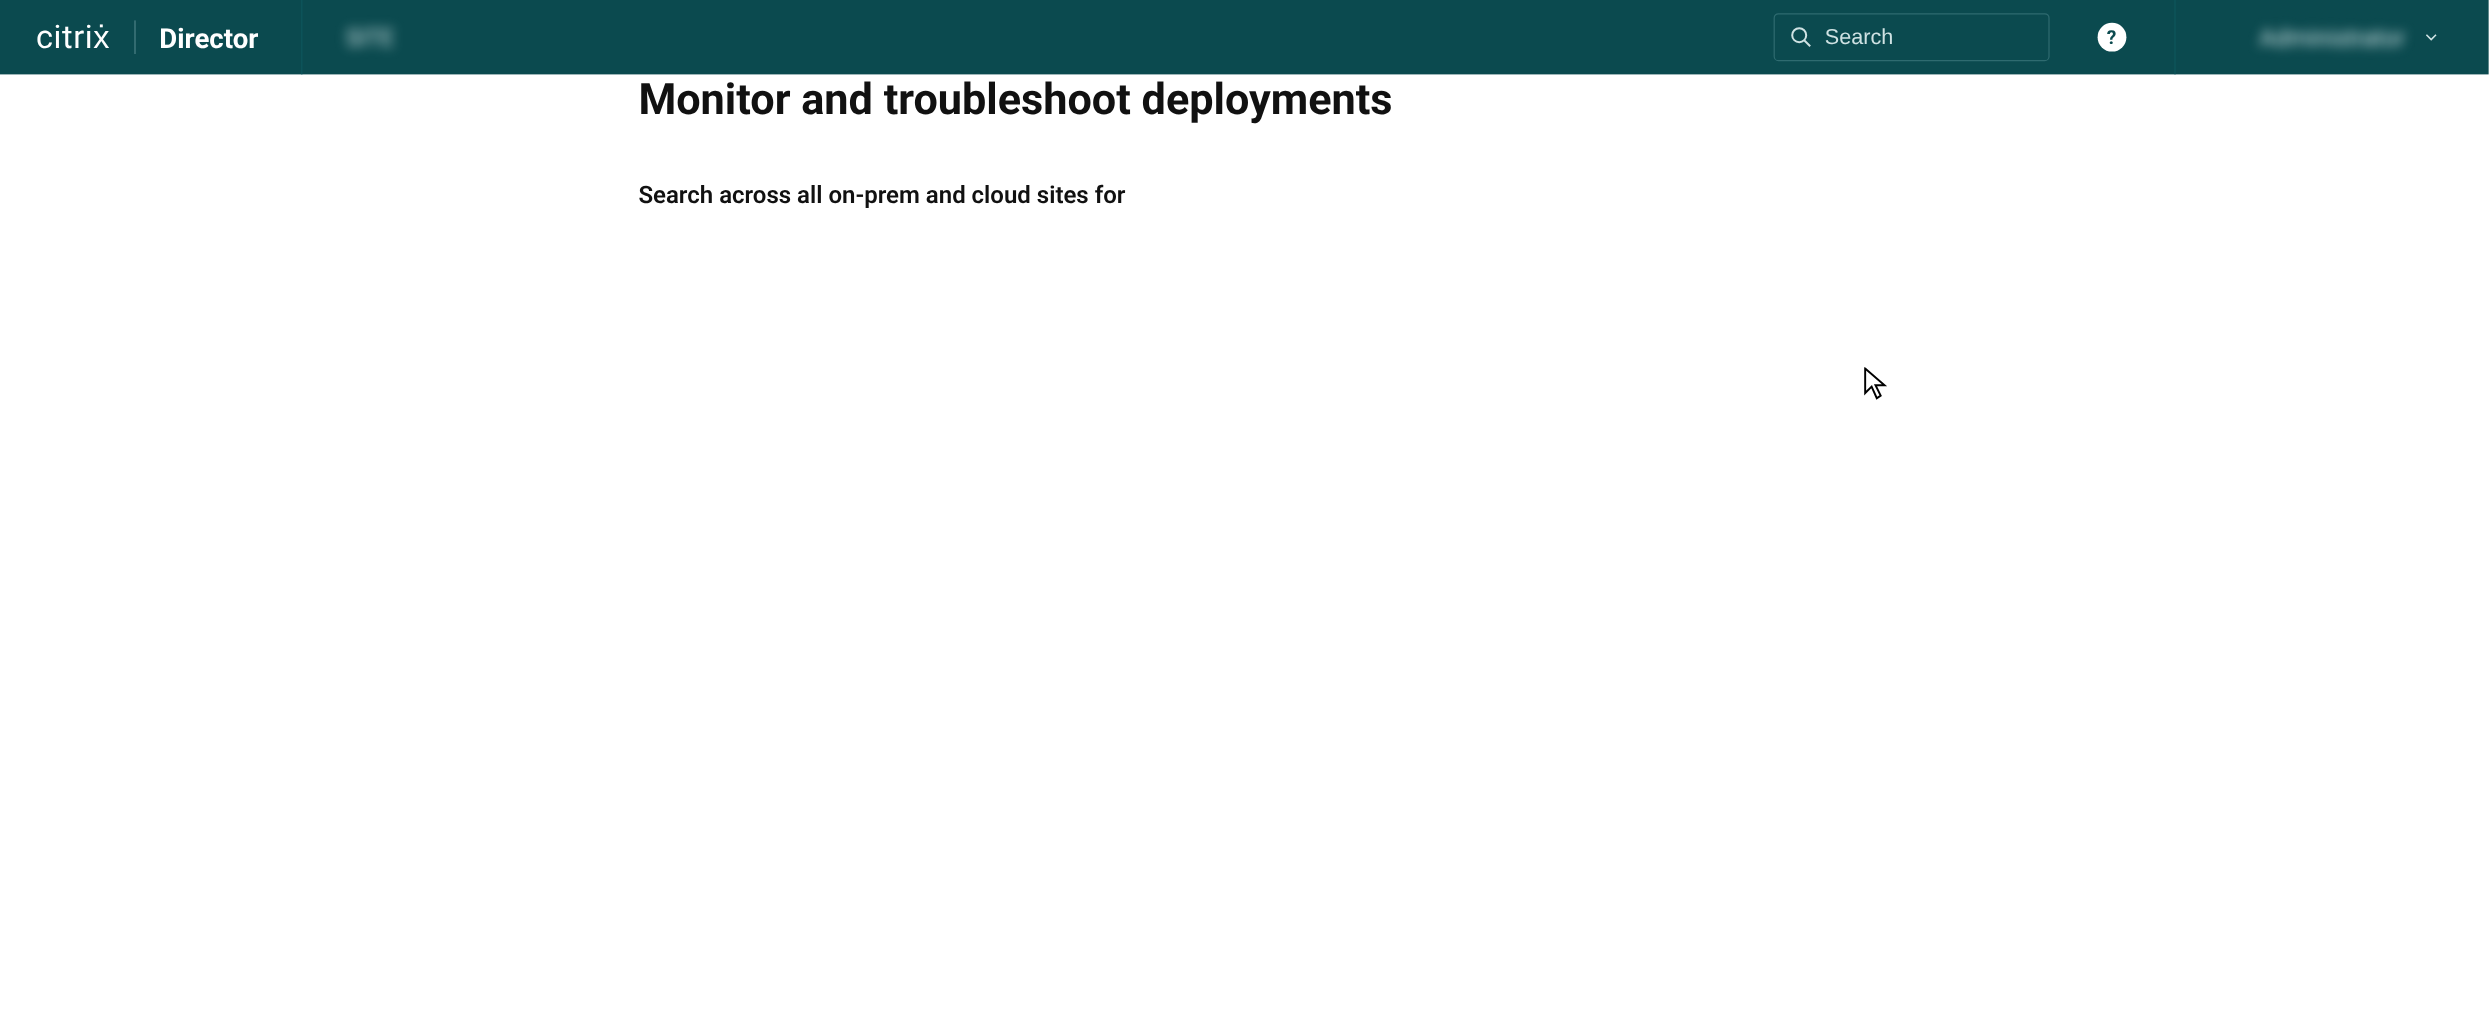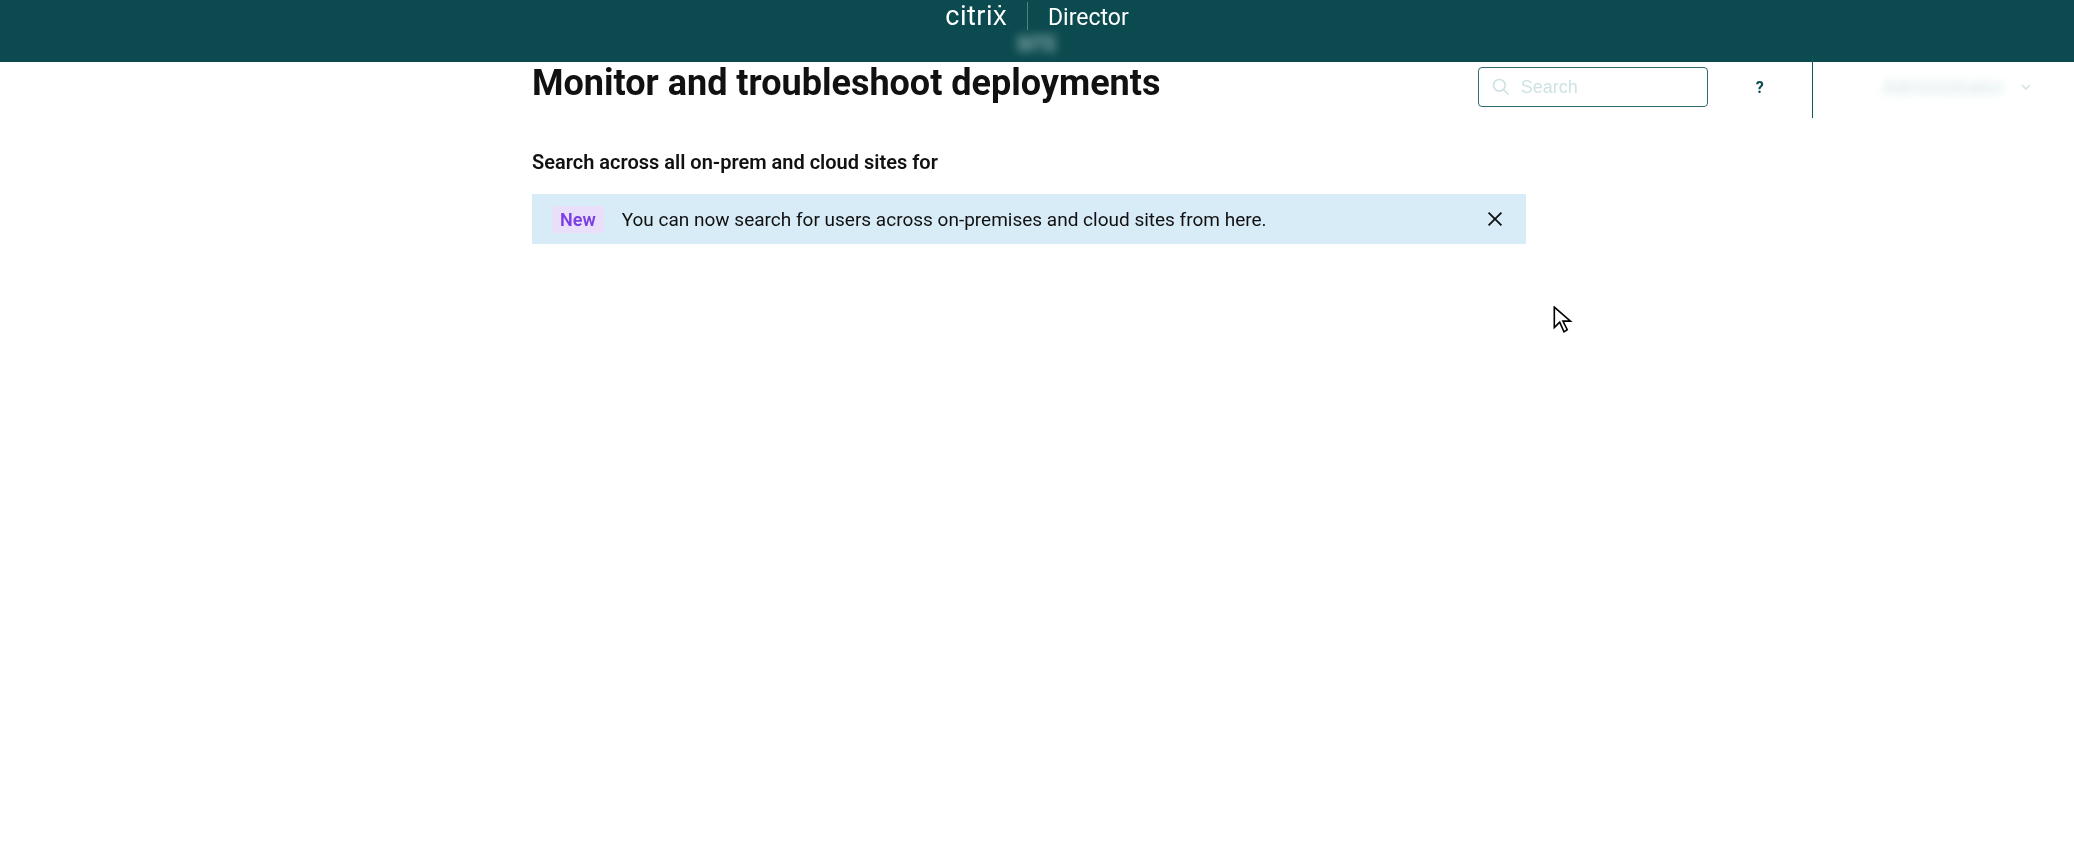--- a/index.html
+++ b/index.html
@@ -11,41 +11,40 @@
     overflow: hidden;
   }
   .topbar {
     background: #0b4a4f;
     height: 62px;
     display: flex;
     align-items: center;
     color: #ffffff;
     padding: 0 30px;
     position: relative;
-    flex-direction: column;
   }
   .brand {
     display: flex;
     align-items: baseline;
     gap: 20px;
   }
   .brand-logo {
     font-size: 27px;
     font-weight: 400;
     letter-spacing: 0.5px;
   }
   .brand-divider {
     width: 1px;
     height: 28px;
     background: #4d8287;
     align-self: center;
   }
   .brand-product {
     font-size: 23px;
-    font-weight: 400;
+    font-weight: 700;
   }
   .topbar-section-divider {
     width: 1px;
     height: 62px;
     background: #0e565c;
     margin: 0 36px;
   }
   .blurred {
     filter: blur(5px);
     color: #cfe2e3;
@@ -218,30 +217,20 @@
   </div>
 </div>
 
 <div class="main">
   <div class="content">
     <h1 class="page-title">Monitor and troubleshoot deployments</h1>
 
     <label class="search-label">Search across all on-prem and cloud sites for</label>
 
 
-    <div class="banner">
-      <span class="badge-new">New</span>
-      <span class="banner-text">You can now search for users across on-premises and cloud sites from here.</span>
-      <span class="banner-close">
-        <svg width="22" height="22" viewBox="0 0 24 24" fill="none" stroke="#111111" stroke-width="2">
-          <line x1="5" y1="5" x2="19" y2="19"></line>
-          <line x1="19" y1="5" x2="5" y2="19"></line>
-        </svg>
-      </span>
-    </div>
   </div>
 </div>
 
 <span class="cursor">
   <svg width="22" height="28" viewBox="0 0 20 26">
     <path d="M1 1 L1 20 L6 15 L10 24 L13 22 L9 14 L16 14 Z" fill="#ffffff" stroke="#000000" stroke-width="1.5"></path>
   </svg>
 </span>
 
 </body></html>

